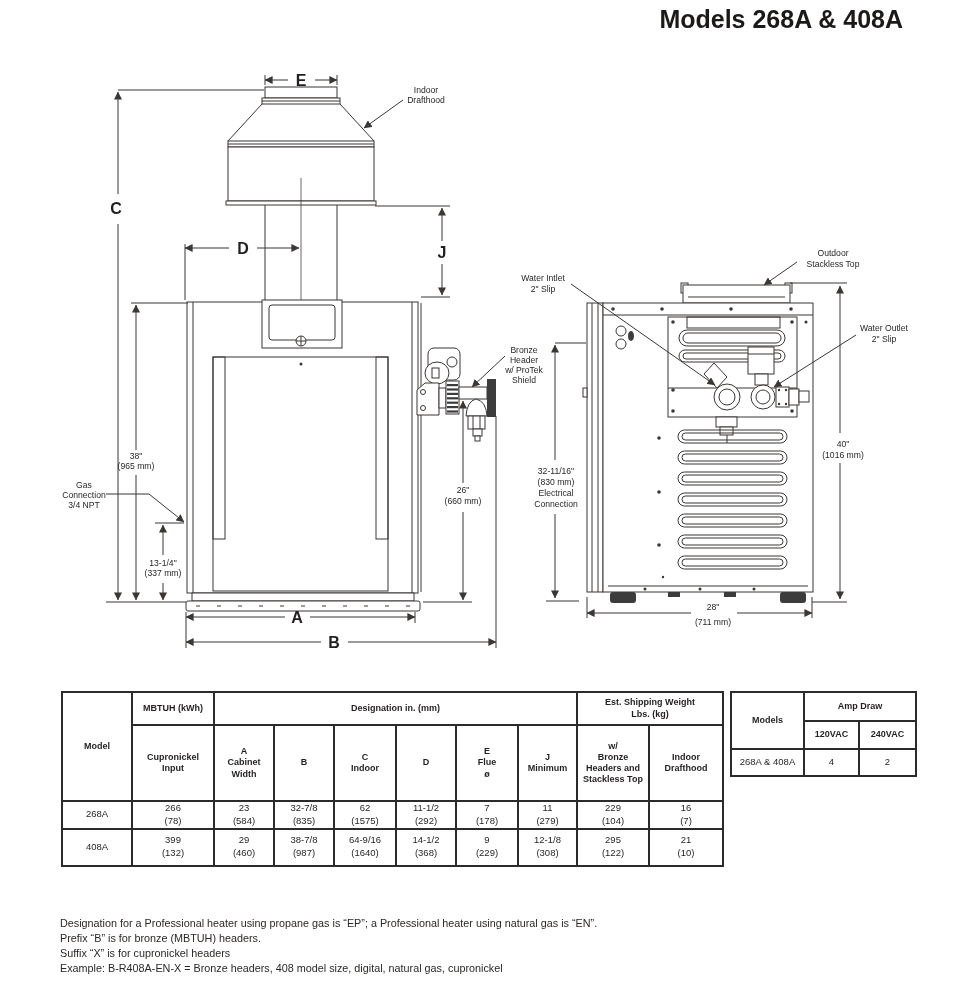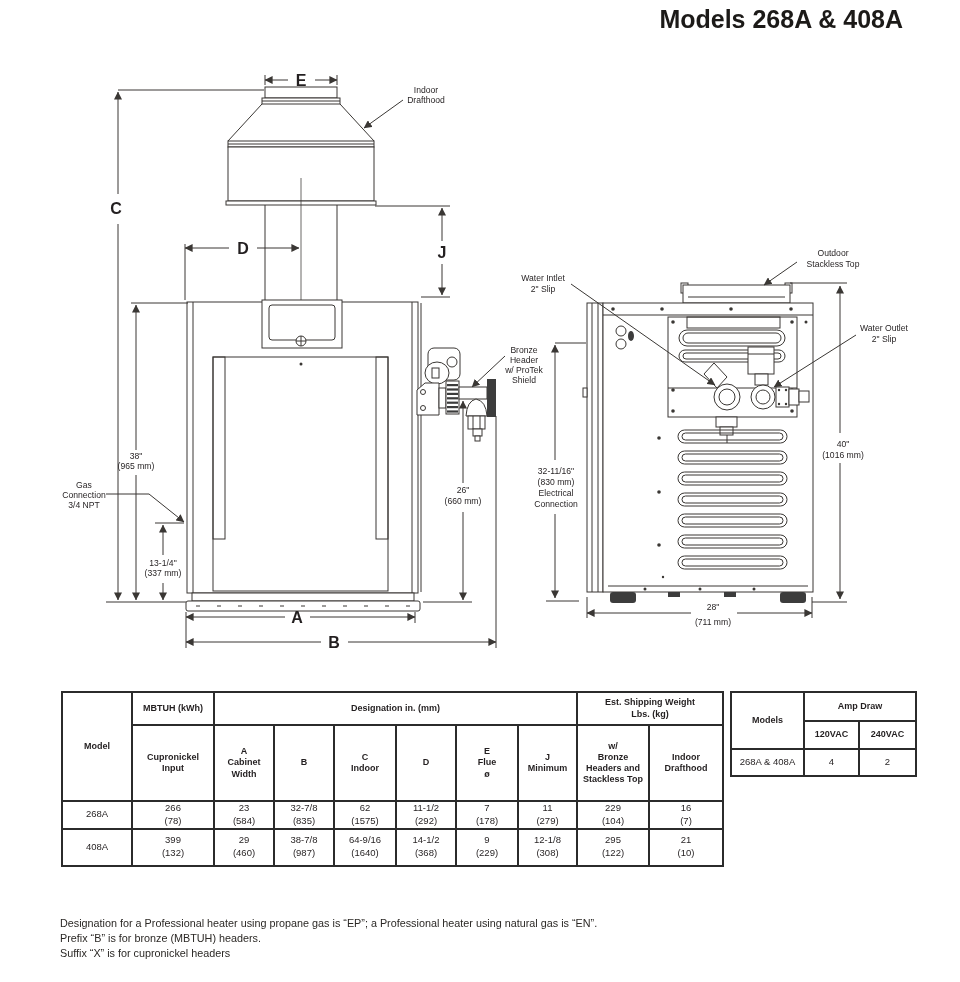--- a/index.html
+++ b/index.html
@@ -430,13 +430,14 @@
     <td class="val">4</td>
     <td class="val">2</td>
   </tr>
 </tbody>
   </table>
 
 <div class="notes">
   <div>Designation for a Professional heater using propane gas is “EP”; a Professional heater using natural gas is “EN”.</div>
   <div>Prefix “B” is for bronze (MBTUH) headers.</div>
   <div>Suffix “X” is for cupronickel headers</div>
+  <div>Example: B-R408A-EN-X = Bronze headers, 408 model size, digital, natural gas, cupronickel</div>
 </div>
 
 </body></html>

